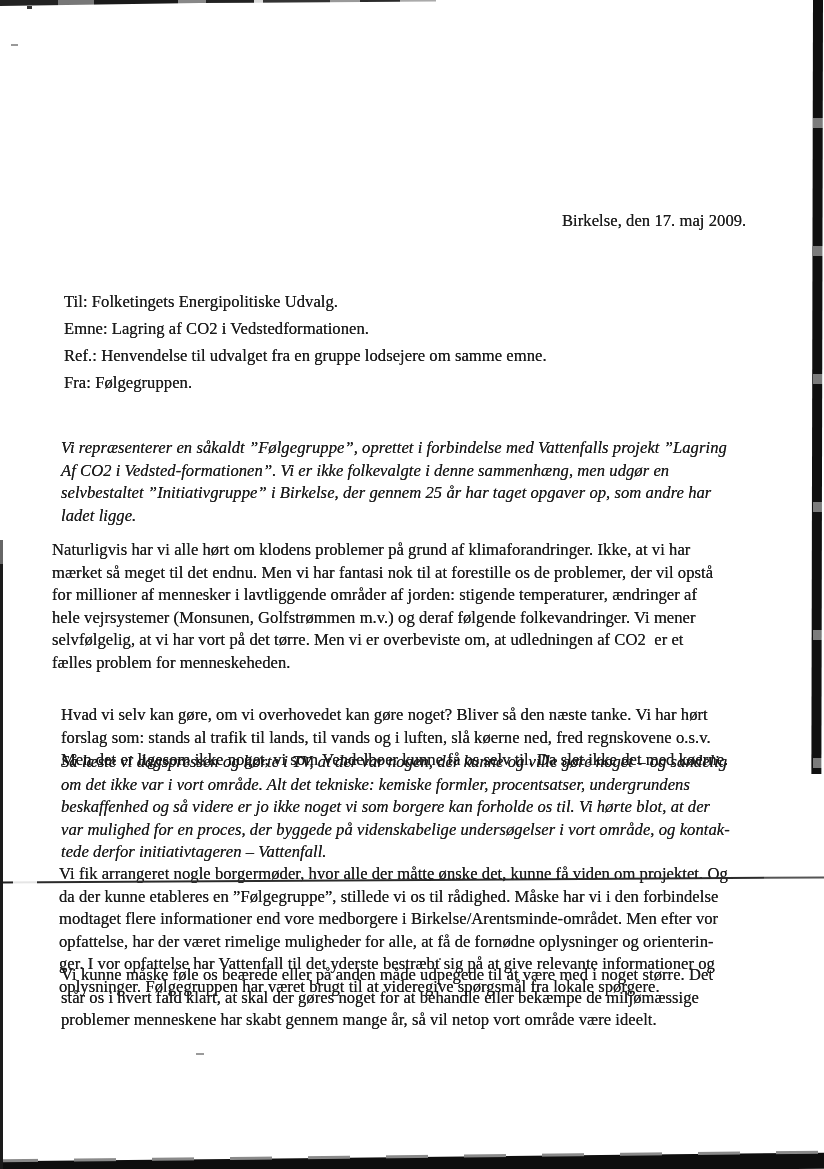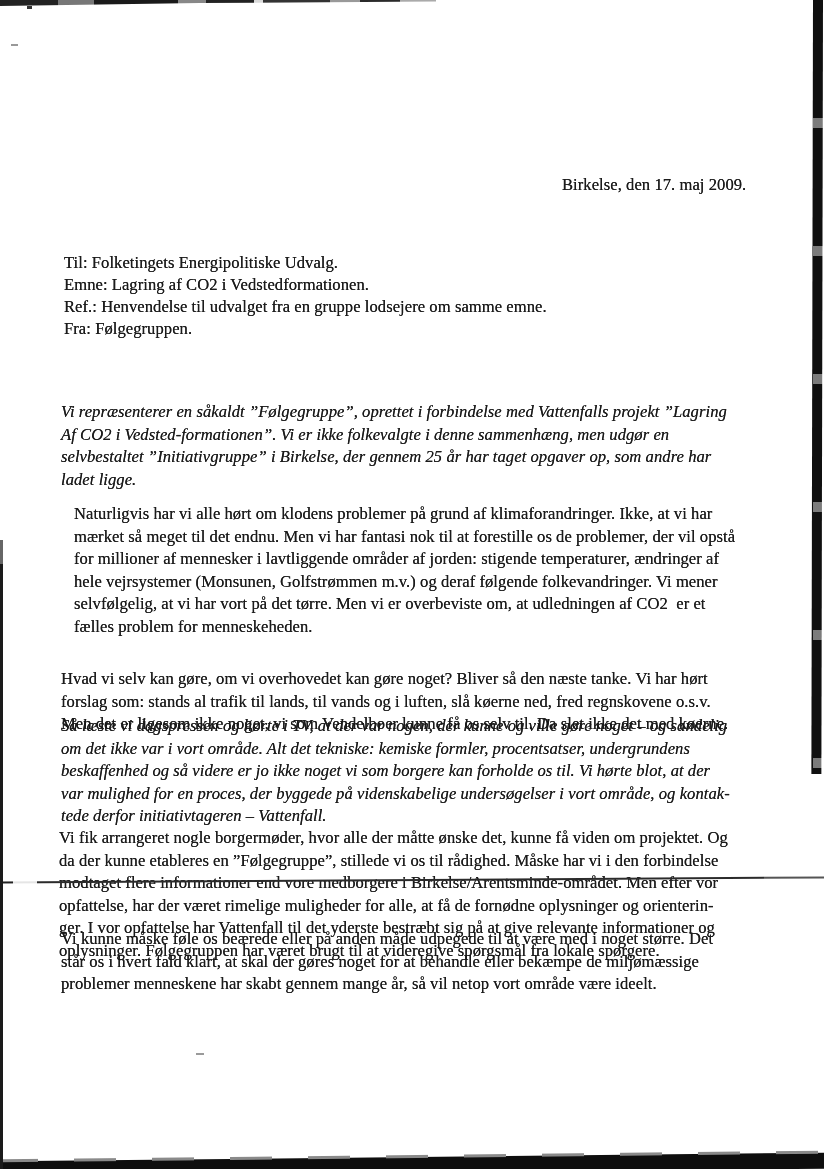--- a/index.html
+++ b/index.html
@@ -6,26 +6,27 @@
   .page {
     position:relative; width:824px; height:1169px; margin:0 auto;
     background:#ffffff; overflow:hidden;
     font-family:"Liberation Serif","DejaVu Serif",serif;
     color:#1b1b1b;
   }
   .txt {
     position:absolute; white-space:pre;
     font-size:16.6px; line-height:22.6px; letter-spacing:.05px;
     text-shadow:0 0 .5px rgba(10,10,10,.85);
+    margin-top:36px;
   }
   .date-line   { top:174px; left:562px; }
-  .header-block{ top:252px; left:64px; line-height:22px; }
+  .header-block{ top:252px; left:64px; line-height:27px; }
   .p1 { top:367px; left:61px; }
   .p2 { top:401px; left:61px;font-style:italic; }
-  .p3 { top:503px; left:74px; }
+  .p3 { top:503px; left:52px; }
   .p4 { top:668px; left:61px; }
   .p5 { top:715px; left:61px;font-style:italic; }
   .p6 { top:827px; left:59px; }
   .p7 { top:928px; left:61px; }
 
   
   .artifact { position:absolute; pointer-events:none; }
   .edge-top {
     top:0; left:0; width:436px; height:6px;
     background:linear-gradient(90deg,

